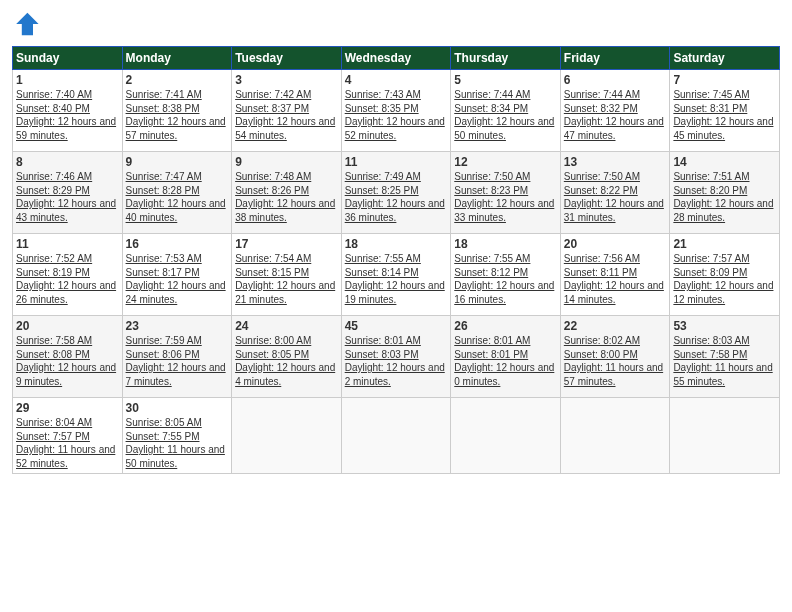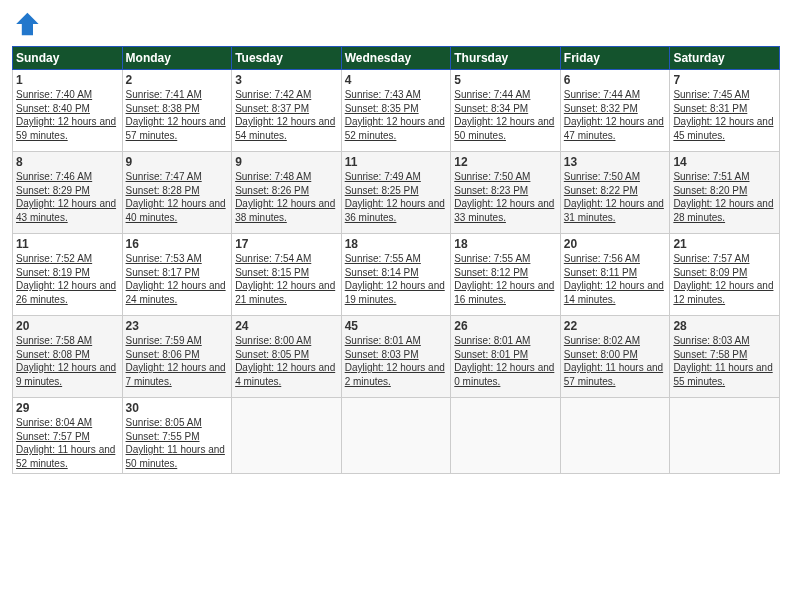--- a/index.html
+++ b/index.html
@@ -246,21 +246,21 @@
           </td>
           <td>
             <span class="day-num">26</span>
             <div class="day-info">Sunrise: 8:01 AM<br>Sunset: 8:01 PM<br>Daylight: 12 hours and 0 minutes.</div>
           </td>
           <td>
             <span class="day-num">22</span>
             <div class="day-info">Sunrise: 8:02 AM<br>Sunset: 8:00 PM<br>Daylight: 11 hours and 57 minutes.</div>
           </td>
           <td>
-            <span class="day-num">28</span>
+            <span class="day-num">53</span>
             <div class="day-info">Sunrise: 8:03 AM<br>Sunset: 7:58 PM<br>Daylight: 11 hours and 55 minutes.</div>
           </td>
         </tr>
         <tr class="last-row">
           <td>
             <span class="day-num">29</span>
             <div class="day-info">Sunrise: 8:04 AM<br>Sunset: 7:57 PM<br>Daylight: 11 hours and 52 minutes.</div>
           </td>
           <td>
             <span class="day-num">30</span>

